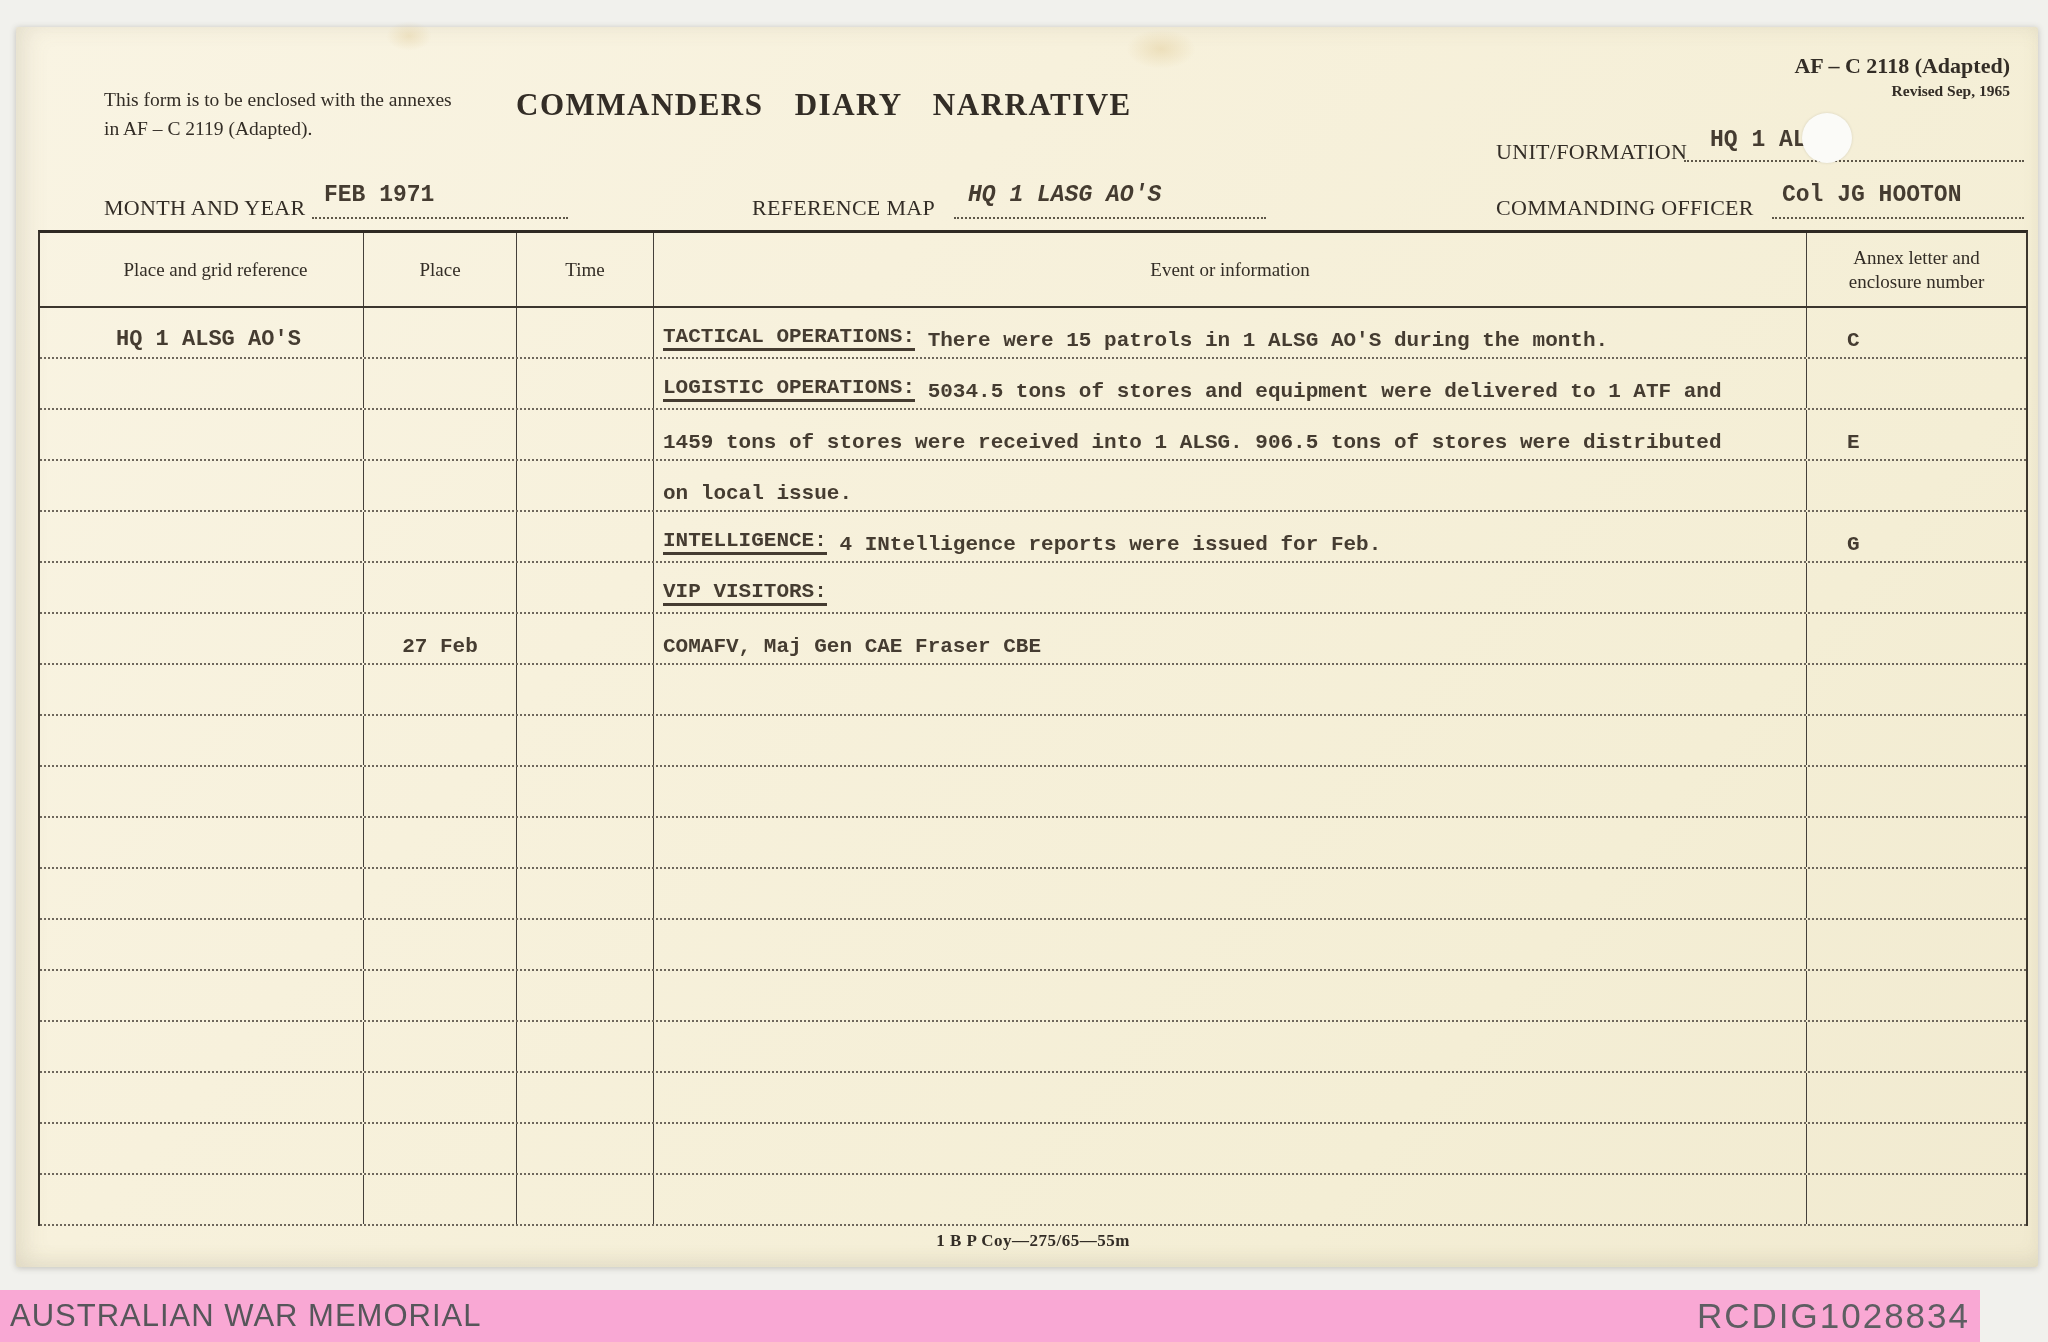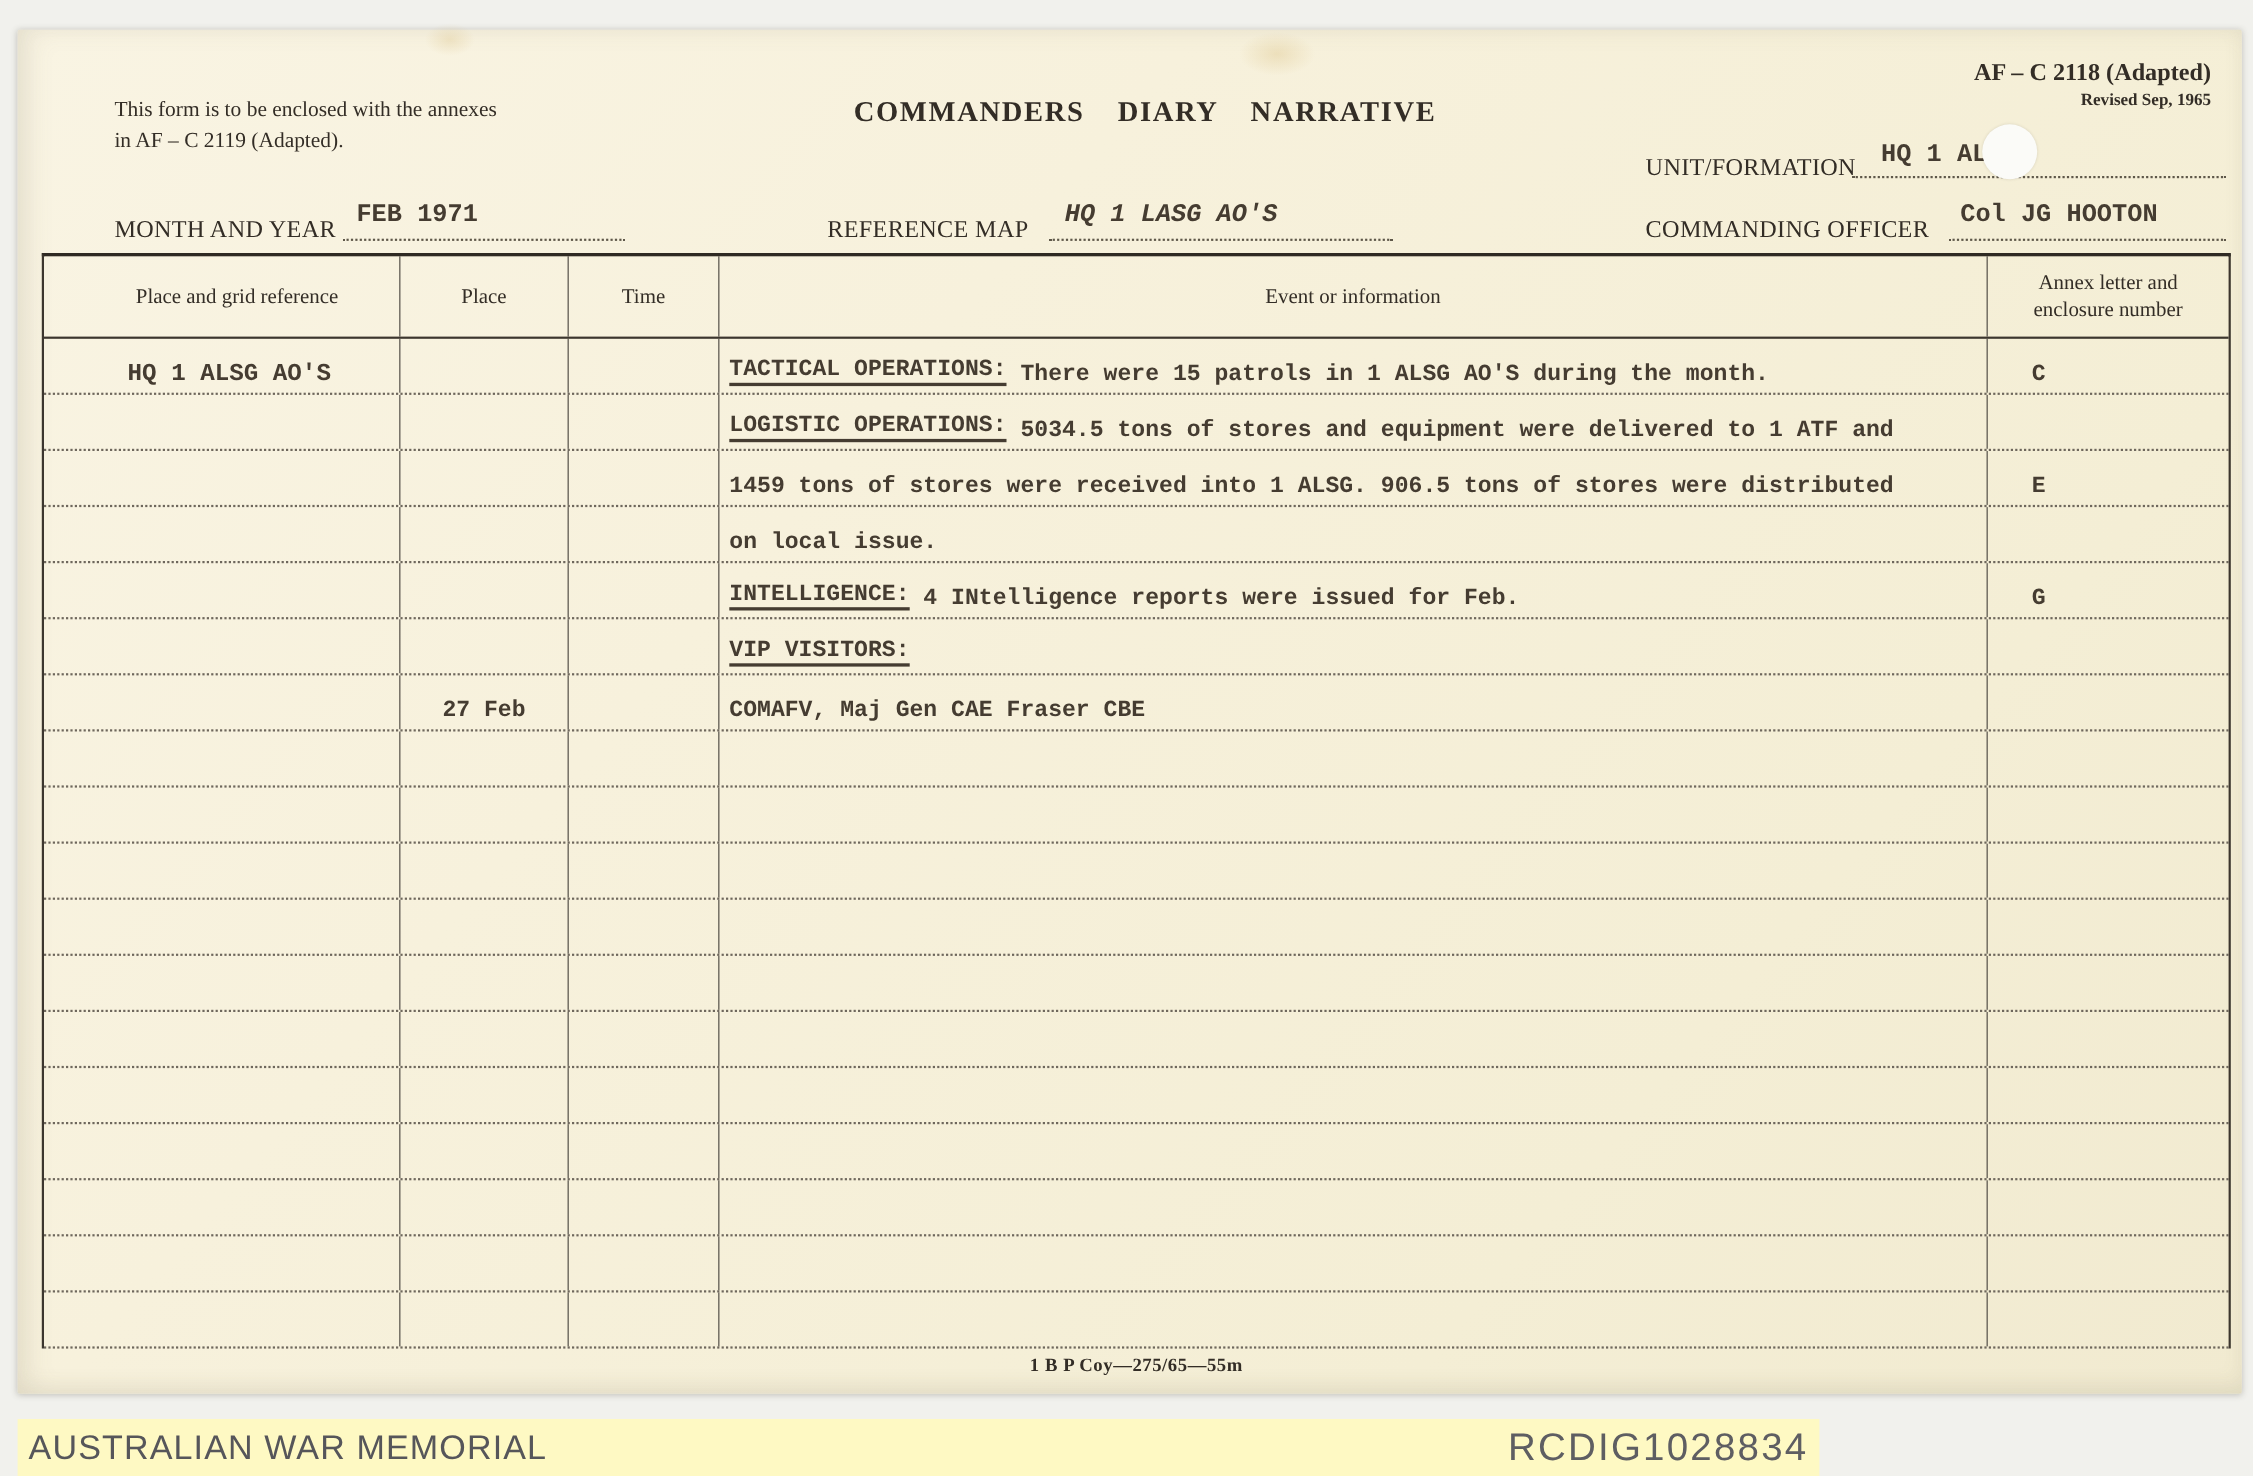--- a/index.html
+++ b/index.html
@@ -21,22 +21,22 @@
 
   .printed{color:#332d26;}
   .typed{
     font-family:"Liberation Mono","DejaVu Sans Mono",monospace;
     font-weight:bold;color:#453c31;letter-spacing:0px;
   }
 
   
   .note{position:absolute;left:88px;top:58px;width:352px;font-size:19.5px;line-height:1.5;}
   .title{
-    position:absolute;left:500px;top:60px;width:1050px;text-align:center;
-    font-size:26px;font-weight:bold;letter-spacing:1.5px;word-spacing:22px;
+    position:absolute;left:500px;top:60px;width:1050px;text-align:left;
+    font-size:31px;font-weight:bold;letter-spacing:1.5px;word-spacing:22px;
   }
   .formnum{position:absolute;right:28px;top:26px;text-align:right;}
   .formnum .fn1{font-size:22px;font-weight:bold;}
   .formnum .fn2{font-size:15.5px;font-weight:bold;margin-top:3px;}
 
   .field-label{position:absolute;font-size:22px;letter-spacing:.3px;}
   .dotline{position:absolute;height:30px;border-bottom:2px dotted #5e5749;}
   .typed-val{position:absolute;font-size:23px;white-space:pre;}
 
   .punch-hole{
@@ -70,23 +70,23 @@
   .bcell.c-annex{padding-left:40px;}
   .ev-heading{border-bottom:3px solid #453c31;padding-bottom:1px;}
 
   .print-footer{
     position:absolute;left:22px;top:1204px;width:1990px;text-align:center;
     font-size:17px;font-weight:bold;letter-spacing:.5px;
   }
 
   
   .footer-bar{
-    position:absolute;left:16px;bottom:0;width:1638px;height:52px;
+    position:absolute;left:0;bottom:0;width:1980px;height:52px;
     display:flex;justify-content:space-between;align-items:center;
-    padding:0 10px;box-sizing:border-box;background:#fef9c3;
+    padding:0 10px;box-sizing:border-box;background:#f9a8d4;
     font-family:"Liberation Sans","DejaVu Sans",sans-serif;
   }
   .footer-bar .fb-left{font-size:31px;color:#56565a;letter-spacing:1px;}
   .footer-bar .fb-right{font-size:35px;color:#5e5e62;letter-spacing:2px;}
 </style>
 </head>
 <body>
 
 <div class="paper">
   <div class="stain stain1"></div>

